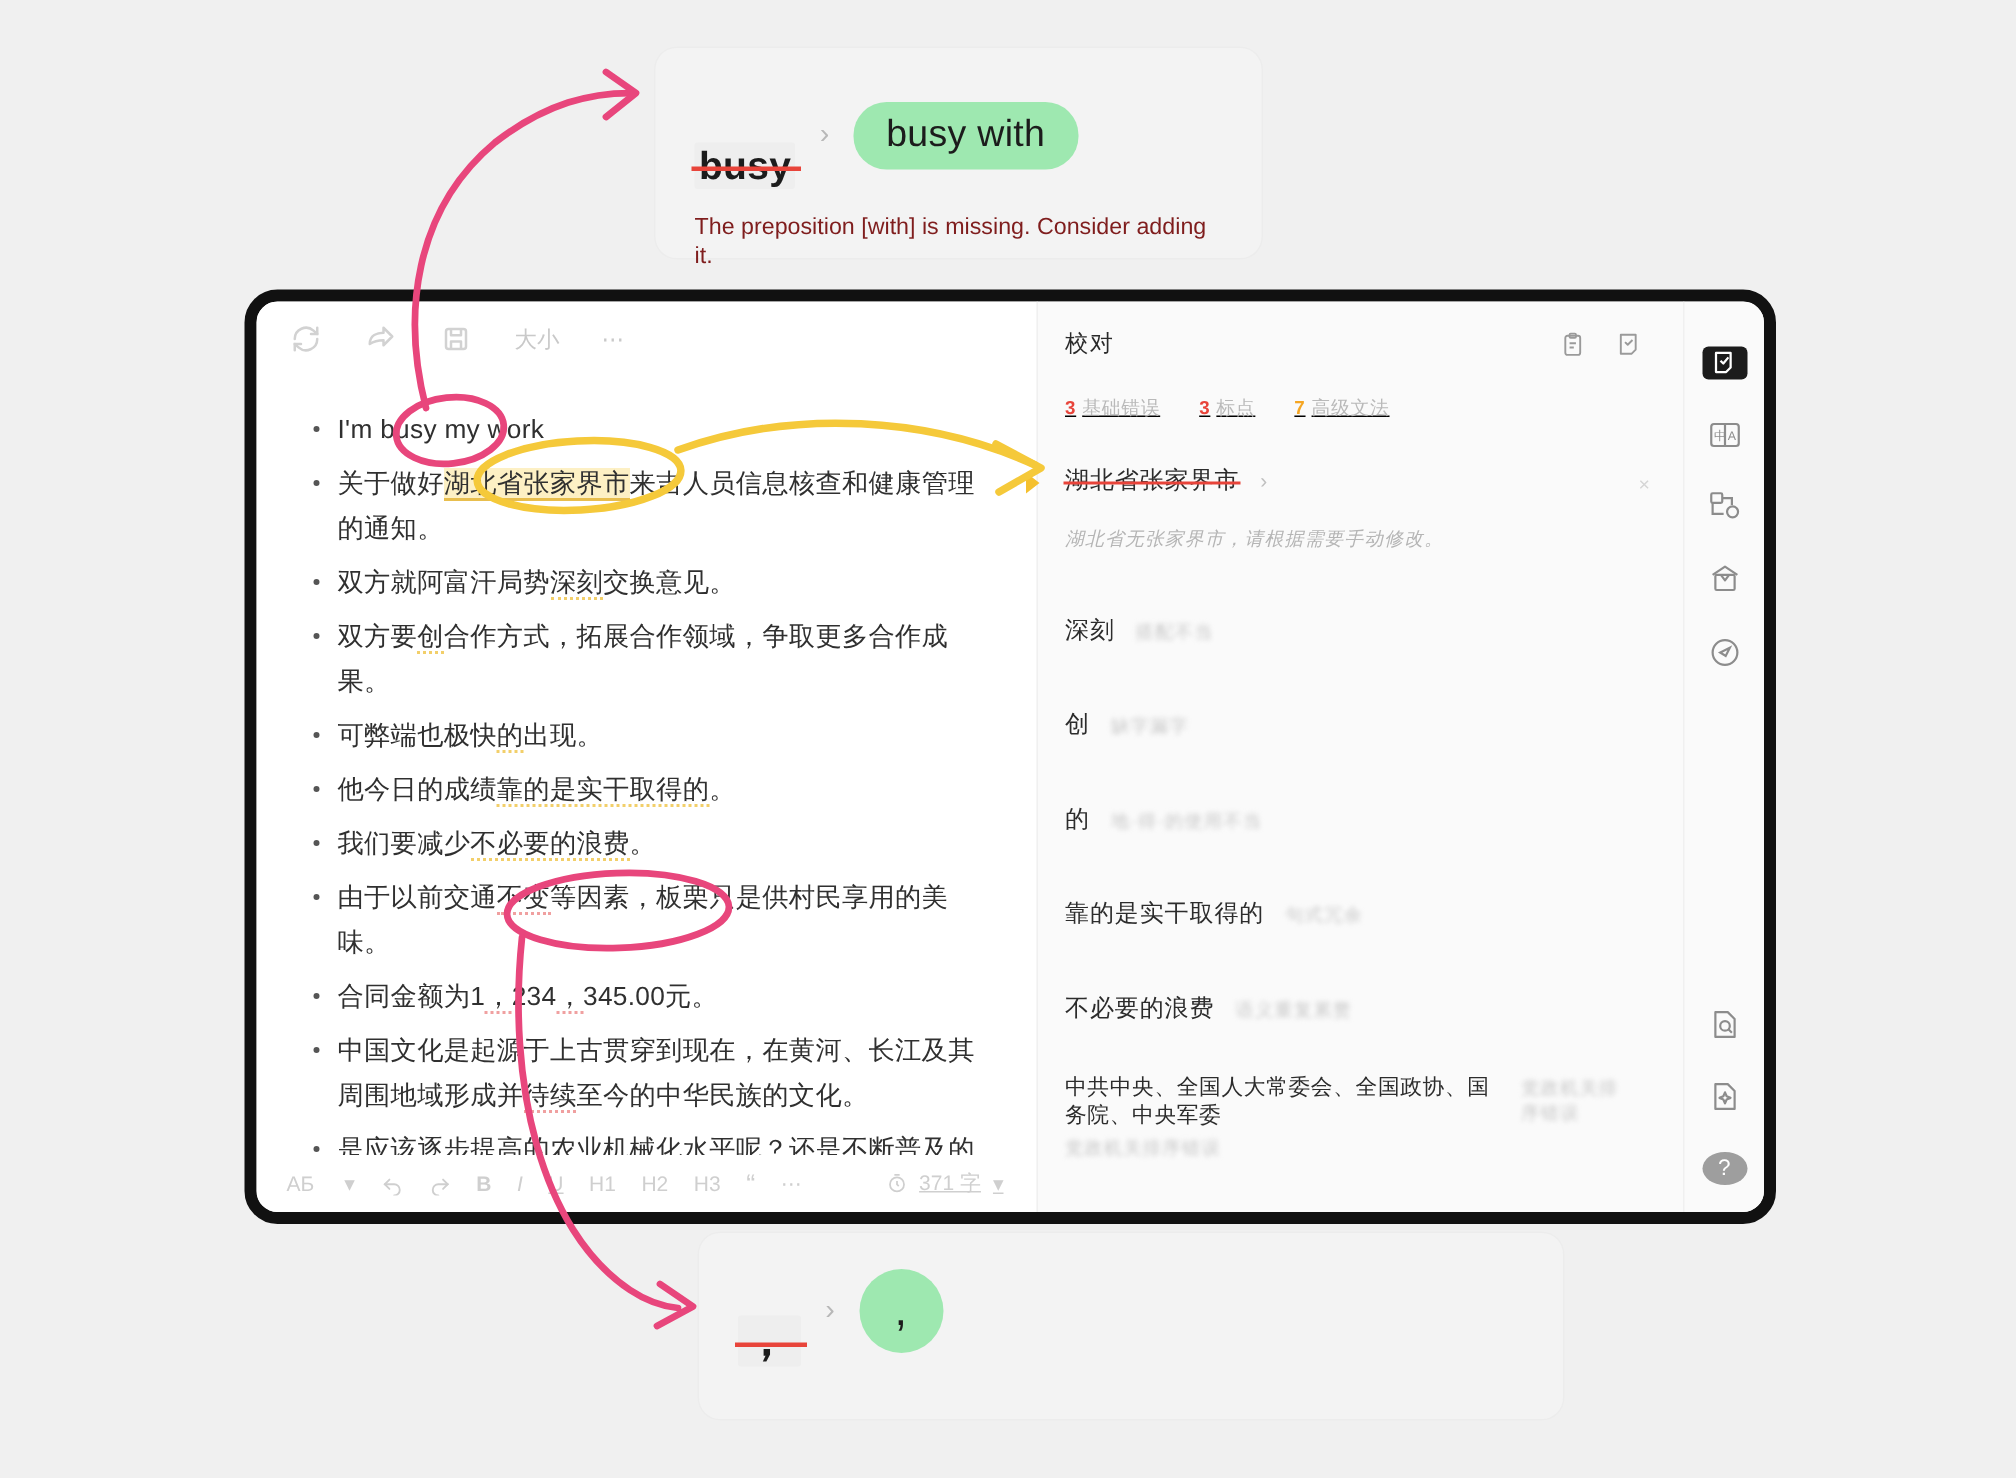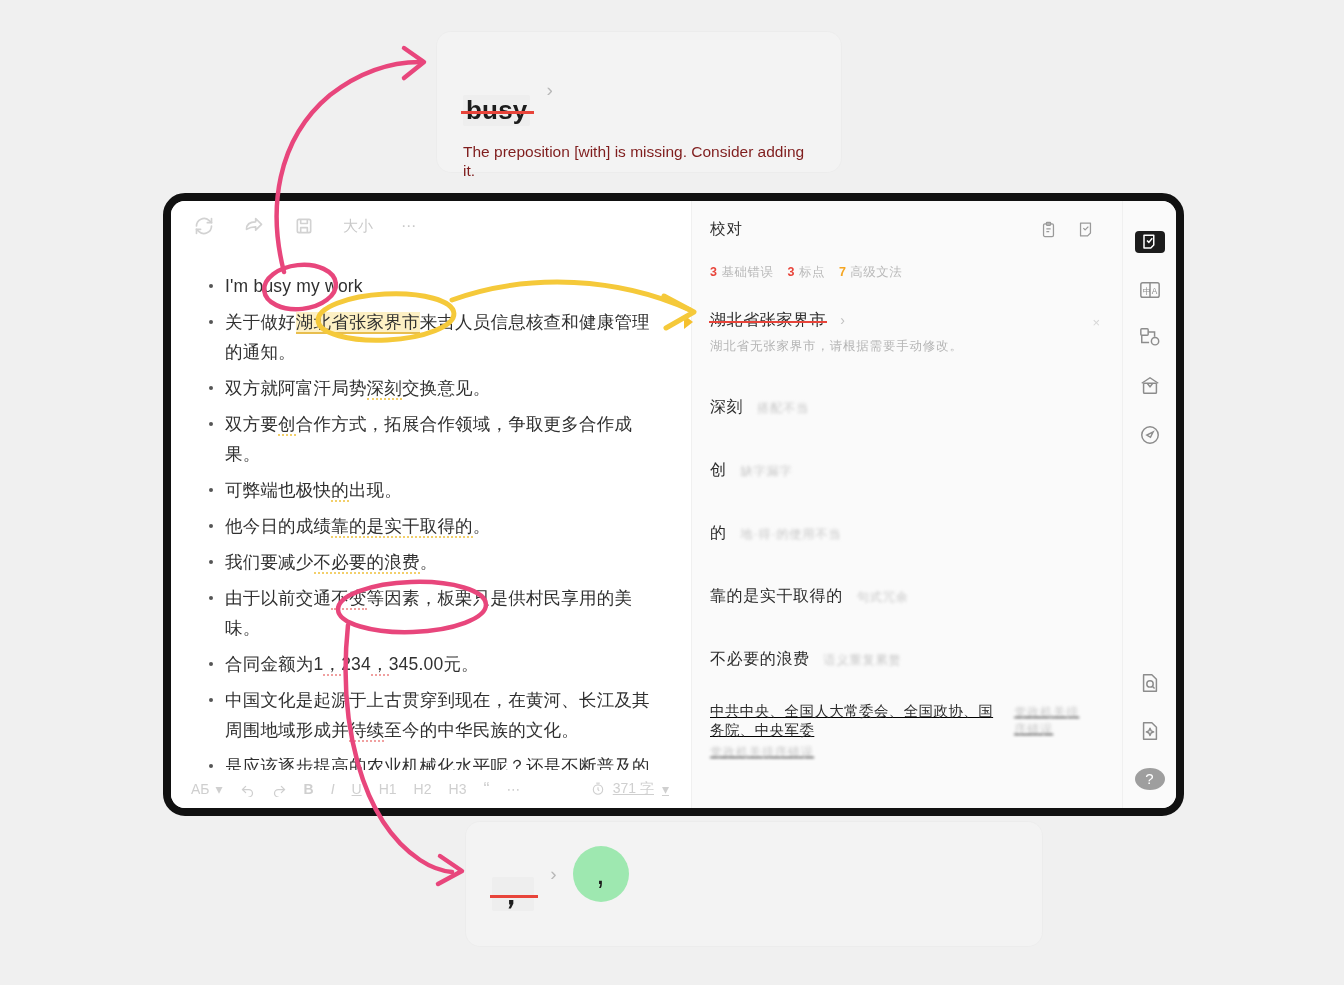--- a/index.html
+++ b/index.html
@@ -70,53 +70,53 @@
     width: 4px; height: 4px; border-radius: 50%; background: #555;
   }
   .u-red  { border-bottom: 2px dotted #f0a0a0; margin-top: 20px; }
   .u-yel  { border-bottom: 2px dotted #f2cf6a; }
   .hl-yel { background: #fdf0c4; border-bottom: 2px solid #e8be4e; }
 
   #bottom-toolbar {
     height: 38px; display: flex; align-items: center; gap: 17px; padding-left: 20px;
     color: #cfcfcf; font-size: 14px;
   }
-  #bottom-toolbar .bt { display: flex; align-items: center; gap: 6px; }
+  #bottom-toolbar .bt { display: flex; align-items: center; gap: 20px; }
   #bottom-toolbar .bt svg { width: 15px; height: 15px; display: block; }
   .wc { margin-left: auto; margin-right: 22px; display: flex; align-items: center; gap: 8px; text-decoration: underline; }
 
   
   #panel { flex: 1; background: #fafafa; border-left: 1px solid #f0f0f0; position: relative; padding: 12px 0 0 0; }
   #panel-head { display: flex; align-items: center; padding: 6px 28px 0 18px; }
   #panel-title { font-size: 15.5px; color: #2a2a2a; font-weight: 500; letter-spacing: 1px; }
   #panel-head-icons { margin-left: auto; display: flex; gap: 20px; color: #9a9a9a; }
   #panel-head-icons svg { width: 17px; height: 19px; display: block; }
 
-  #badges { display: flex; gap: 14px; padding: 24px 0 0 18px; }
+  #badges { display: flex; gap: 26px; padding: 24px 0 0 18px; text-decoration: underline; }
   .badge { font-size: 12.5px; letter-spacing: .5px; }
   .badge .n { font-weight: 700; margin-right: 4px; }
   .badge .t { color: #b9b9b9; filter: blur(.5px); }
 
   .sugg-list { margin-top: 20px; }
   .sugg { position: relative; padding: 9px 30px 11px 18px; }
   .sugg.first::before {
     content: ""; position: absolute; left: -8px; top: 14px;
     border-top: 7px solid transparent; border-bottom: 7px solid transparent;
     border-left: 9px solid #f5c02e;
   }
   .sugg-row { display: flex; align-items: baseline; gap: 14px; }
   .sugg-main { font-size: 16px; color: #2c2c2c; position: relative; letter-spacing: .6px; }
   .sugg-main.struck::after {
     content: ""; position: absolute; left: -1px; right: -1px; top: 52%;
     height: 2px; background: #e8443a;
   }
   .sugg-sub { font-size: 12px; color: #c6c6c6; filter: blur(1.6px); letter-spacing: 1px; }
   .sugg-chev { color: #c0c0c0; font-size: 14px; }
   .sugg-x { position: absolute; right: 22px; top: 14px; color: #d6d6d6; font-size: 13px; }
-  .sugg-desc { font-size: 12.5px; color: #b5b5b5; margin-top: 7px; letter-spacing: .8px; }
+  .sugg-desc { font-size: 12.5px; color: #b5b5b5; margin-top: 20px; letter-spacing: .8px; font-style: italic; }
   .sugg-long { font-size: 14.5px; color: #2c2c2c; letter-spacing: .4px; }
 
   
   #rail {
     width: 54px; background: #fafafa; border-left: 1px solid #f0f0f0;
     display: flex; flex-direction: column; align-items: center; padding-top: 30px; gap: 26px;
   }
   .rail-btn { width: 30px; height: 30px; display: flex; align-items: center; justify-content: center; color: #8c8c8c; }
   .rail-btn svg { width: 22px; height: 22px; display: block; }
   .rail-btn.active { background: #1c1c1c; color: #ffffff; border-radius: 4px; }
@@ -132,20 +132,21 @@
 </style>
 </head>
 <body>
 
 <div id="stage">
 
   <div class="callout callout-top">
     <div class="fix-row">
       <span class="fix-old">busy</span>
       <span class="chev">›</span>
+      <span class="fix-new">busy with</span>
     </div>
     <div class="callout-desc">The preposition [with] is missing. Consider adding it.</div>
     <div class="callout-desc cn">似乎缺少 [with]，请考虑添加。</div>
   </div>
 
   <div class="callout callout-bottom">
     <div class="fix-row">
       <span class="fix-old punct">，</span>
       <span class="chev">›</span>
       <span class="fix-new punct">,</span>
@@ -293,21 +294,21 @@
               <span class="sugg-main">靠的是实干取得的</span>
               <span class="sugg-sub">句式冗余</span>
             </div>
           </div>
           <div class="sugg" style="margin-top: 22px;">
             <div class="sugg-row">
               <span class="sugg-main">不必要的浪费</span>
               <span class="sugg-sub">语义重复累赘</span>
             </div>
           </div>
-          <div class="sugg" style="margin-top: 12px; text-decoration: underline;">
+          <div class="sugg" style="margin-top: 12px;">
             <div class="sugg-row">
               <span class="sugg-main sugg-long">中共中央、全国人大常委会、全国政协、国务院、中央军委</span>
               <span class="sugg-sub">党政机关排序错误</span>
             </div>
             <div class="sugg-sub" style="margin-top: 4px;">党政机关排序错误</div>
           </div>
         </div>
     </div>
 
     <div id="rail">

